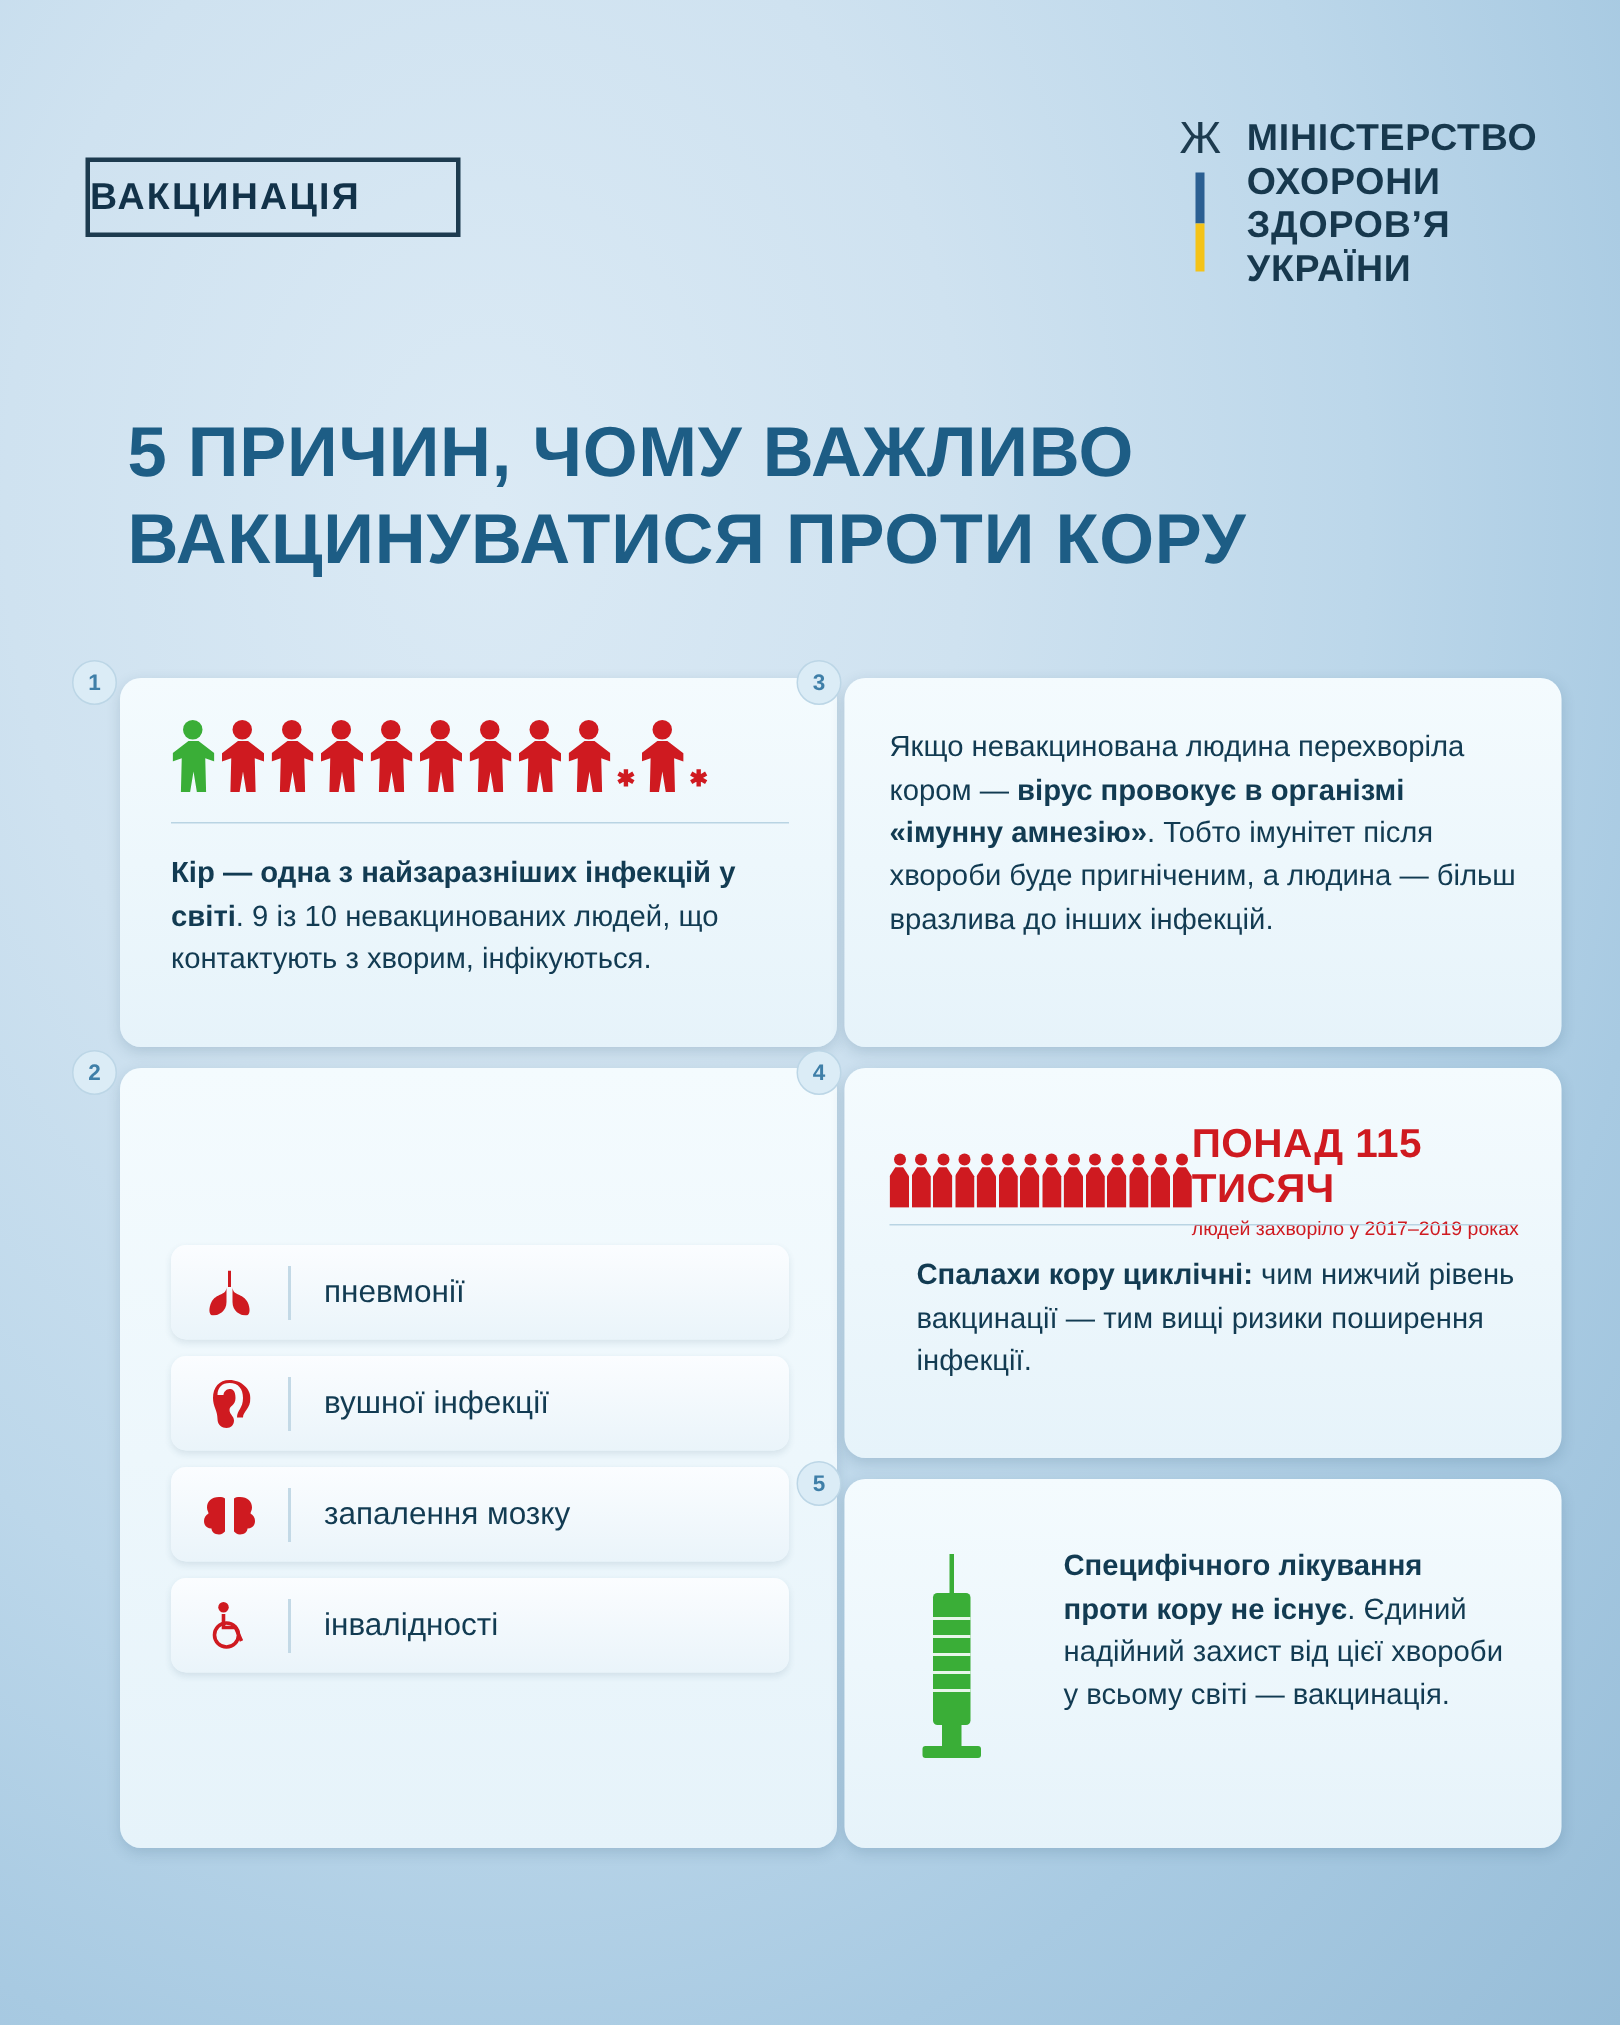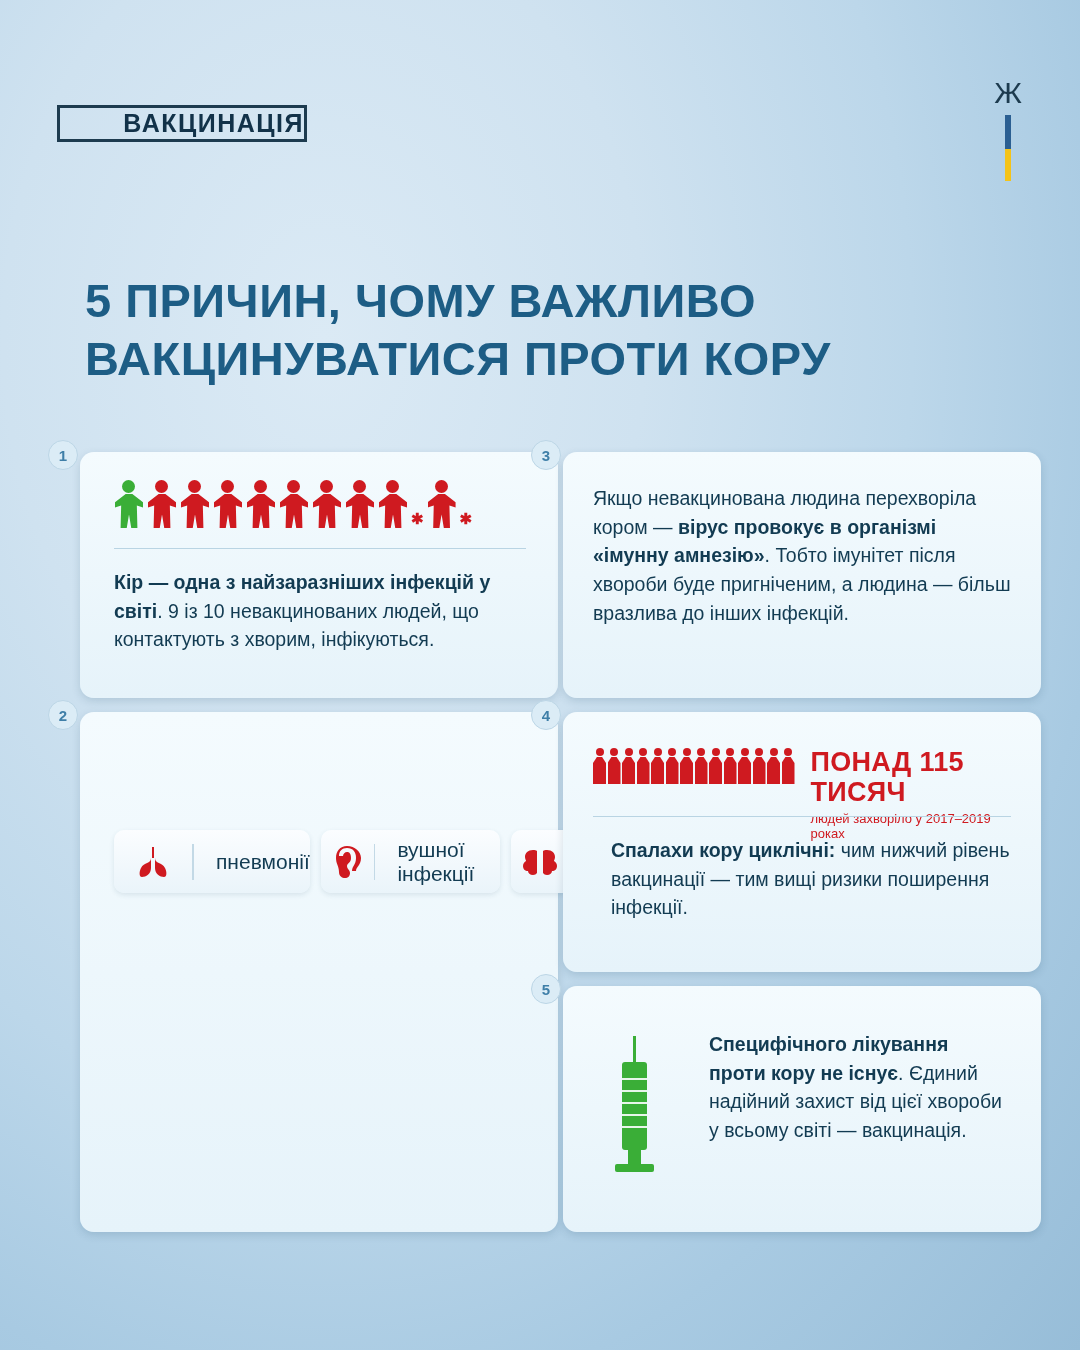--- a/index.html
+++ b/index.html
@@ -8,23 +8,23 @@
     font-family: "Liberation Sans", sans-serif;
     background: radial-gradient(ellipse at 30% 25%, #dbeaf5 0%, #cfe2f0 30%, #bcd7ea 55%, #a8cae2 75%, #97bdd8 100%);
     position: relative;
     overflow: hidden;
     color: #123b52;
   }
 
   
   .badge {
     position: absolute; left: 57px; top: 105px;
-    width: 250px; height: 37px;
+    width: 250px; height: 53px;
     border: 3px solid #1d3b4f;
-    display: flex; align-items: center; justify-content: flex-end;
+    display: flex; align-items: center; justify-content: flex-start;
     letter-spacing: 1px;
   }
   .badge span {
     font-size: 25px; font-weight: bold; color: #123249;
     letter-spacing: 1.5px;
   }
 
   .logo {
     position: absolute; right: 55px; top: 78px;
     display: flex; align-items: flex-start; gap: 14px;
@@ -84,21 +84,21 @@
   .p-green .head, .p-green .body { background: #3aae37; }
   .p-red .head, .p-red .body { background: #cf1a20; }
   .sparkle { color: #cf1a20; font-size: 15px; font-weight: bold; }
   .divider { position: absolute; left: 34px; top: 96px; width: 412px; height: 1px; background: #b9d4e3; }
   #card1 .body-text { position: absolute; left: 34px; top: 116px; width: 420px; }
 
   
   #card2 { left: 60px; top: 712px; width: 478px; height: 520px; }
   #num2 { left: 48px; top: 700px; }
   #card2 .intro { position: absolute; left: 34px; top: 32px; width: 420px; }
-  .comp-list { position: absolute; left: 34px; top: 118px; width: 412px; display: flex; flex-direction: row; gap: 11px; }
+  .comp-list { position: absolute; left: 34px; top: 118px; width: 412px; display: flex; flex-direction: column; gap: 11px; }
   .comp {
     height: 63px; border-radius: 10px;
     background: linear-gradient(180deg, #fbfdff 0%, #eaf4fa 100%);
     box-shadow: 0 2px 5px rgba(40,80,110,0.12);
     display: flex; align-items: center;
   }
   .comp .ico {
     width: 78px; display: flex; align-items: center; justify-content: center;
     color: #cf1a20; font-size: 29px;
   }
@@ -106,21 +106,21 @@
   .comp .lbl { font-size: 21px; color: #123b52; padding-left: 22px; }
 
   
   #card3 { left: 543px; top: 452px; width: 478px; height: 246px; }
   #num3 { left: 531px; top: 440px; }
   #card3 .body-text { position: absolute; left: 30px; top: 32px; width: 420px; }
 
   
   #card4 { left: 543px; top: 712px; width: 478px; height: 260px; }
   #num4 { left: 531px; top: 700px; }
-  .stat-wrap { position: absolute; left: 30px; top: 36px; width: 430px; display: flex; align-items: flex-start; gap: 16px; }
+  .stat-wrap { position: absolute; left: 30px; top: 36px; width: 430px; display: flex; align-items: center; }
   .crowd { display: flex; gap: 1.5px; align-items: flex-end; }
   .crowd .cp { width: 13px; height: 36px; position: relative; }
   .crowd .cp .h { position: absolute; left: 2.5px; top: 0; width: 8px; height: 8px; border-radius: 50%; background: #cf1a20; }
   .crowd .cp .b { position: absolute; left: 0; top: 9px; width: 13px; height: 27px; background: #cf1a20;
       clip-path: polygon(30% 0%, 70% 0%, 100% 22%, 100% 100%, 0% 100%, 0% 22%); }
   .stat-text .big { font-size: 27px; font-weight: bold; color: #cf1a20; letter-spacing: 0.3px; line-height: 1.1; }
   .stat-text .small { font-size: 13px; font-weight: normal; color: #cf1a20; margin-top: 4px; }
   #card4 .divider4 { position: absolute; left: 30px; top: 104px; width: 418px; height: 1px; background: #b9d4e3; }
   #card4 .body-text { position: absolute; left: 48px; top: 124px; width: 420px; }
 
@@ -141,20 +141,26 @@
 <div class="badge">
   <span>ВАКЦИНАЦІЯ</span>
 </div>
 
 <div class="logo">
   <div class="trident">
     <div class="emblem">Ж</div>
     <div class="bar-blue"></div>
     <div class="bar-yellow"></div>
   </div>
+  <div class="logo-text">
+    <div>МІНІСТЕРСТВО</div>
+    <div>ОХОРОНИ</div>
+    <div>ЗДОРОВ’Я</div>
+    <div>УКРАЇНИ</div>
+  </div>
 </div>
 
 <div class="title">
   <div>5 ПРИЧИН, ЧОМУ ВАЖЛИВО</div>
   <div>ВАКЦИНУВАТИСЯ ПРОТИ КОРУ</div>
 </div>
 
 <div class="num" id="num1">1</div>
 <div class="card" id="card1">
   <div class="people-row">

